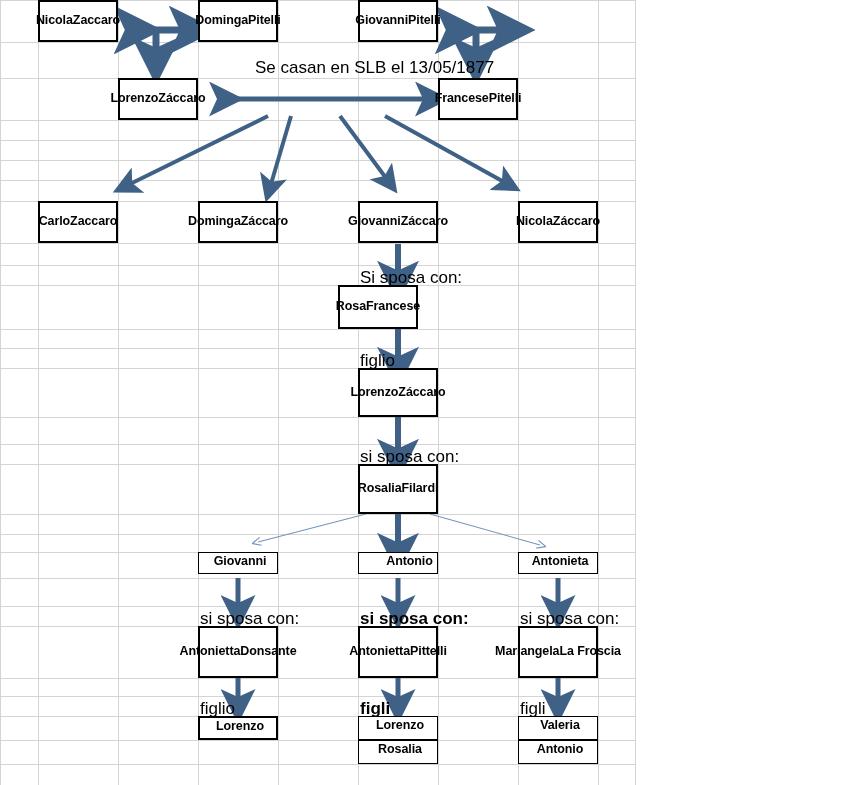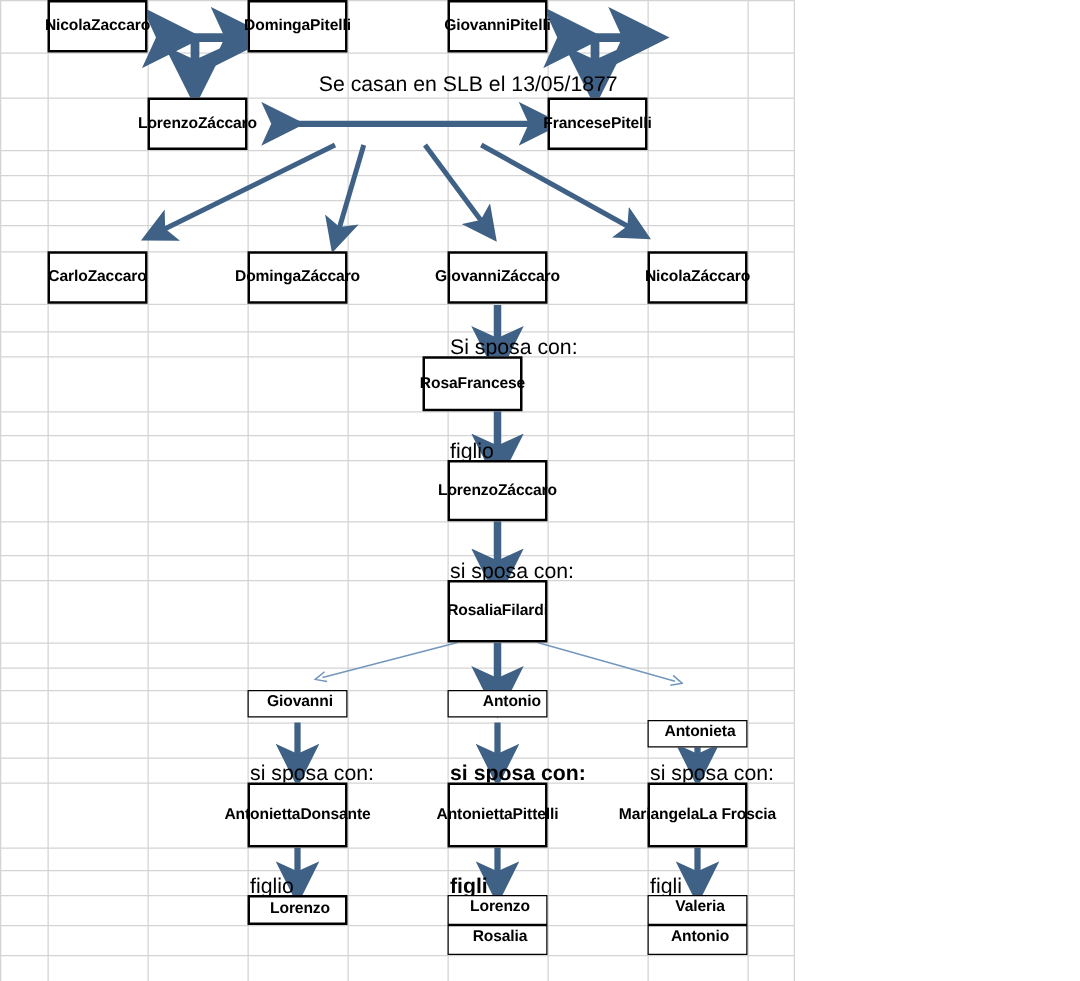--- a/index.html
+++ b/index.html
@@ -278,21 +278,21 @@
   <div class="lbl b" style="left:360px;top:699px;">figli</div>
 
   <div class="node left thin" style="left:358px;top:716px;width:80px;height:24px;">
     <span class="ln">Lorenzo</span>
   </div>
 
   <div class="node left thin" style="left:358px;top:740px;width:80px;height:24px;">
     <span class="ln">Rosalia</span>
   </div>
 
-  <div class="node left thin" style="left:518px;top:552px;width:80px;height:22px;margin-top:24px;">
+  <div class="node left thin" style="left:518px;top:552px;width:80px;height:22px;">
     <span class="ln">Antonieta</span>
   </div>
 
   <div class="lbl" style="left:520px;top:609px;">si sposa con:</div>
 
   <div class="node" style="left:518px;top:626px;width:80px;height:52px;">
     <span class="ln">Mariangela</span>
     <span class="ln">La Froscia</span>
   </div>
 

